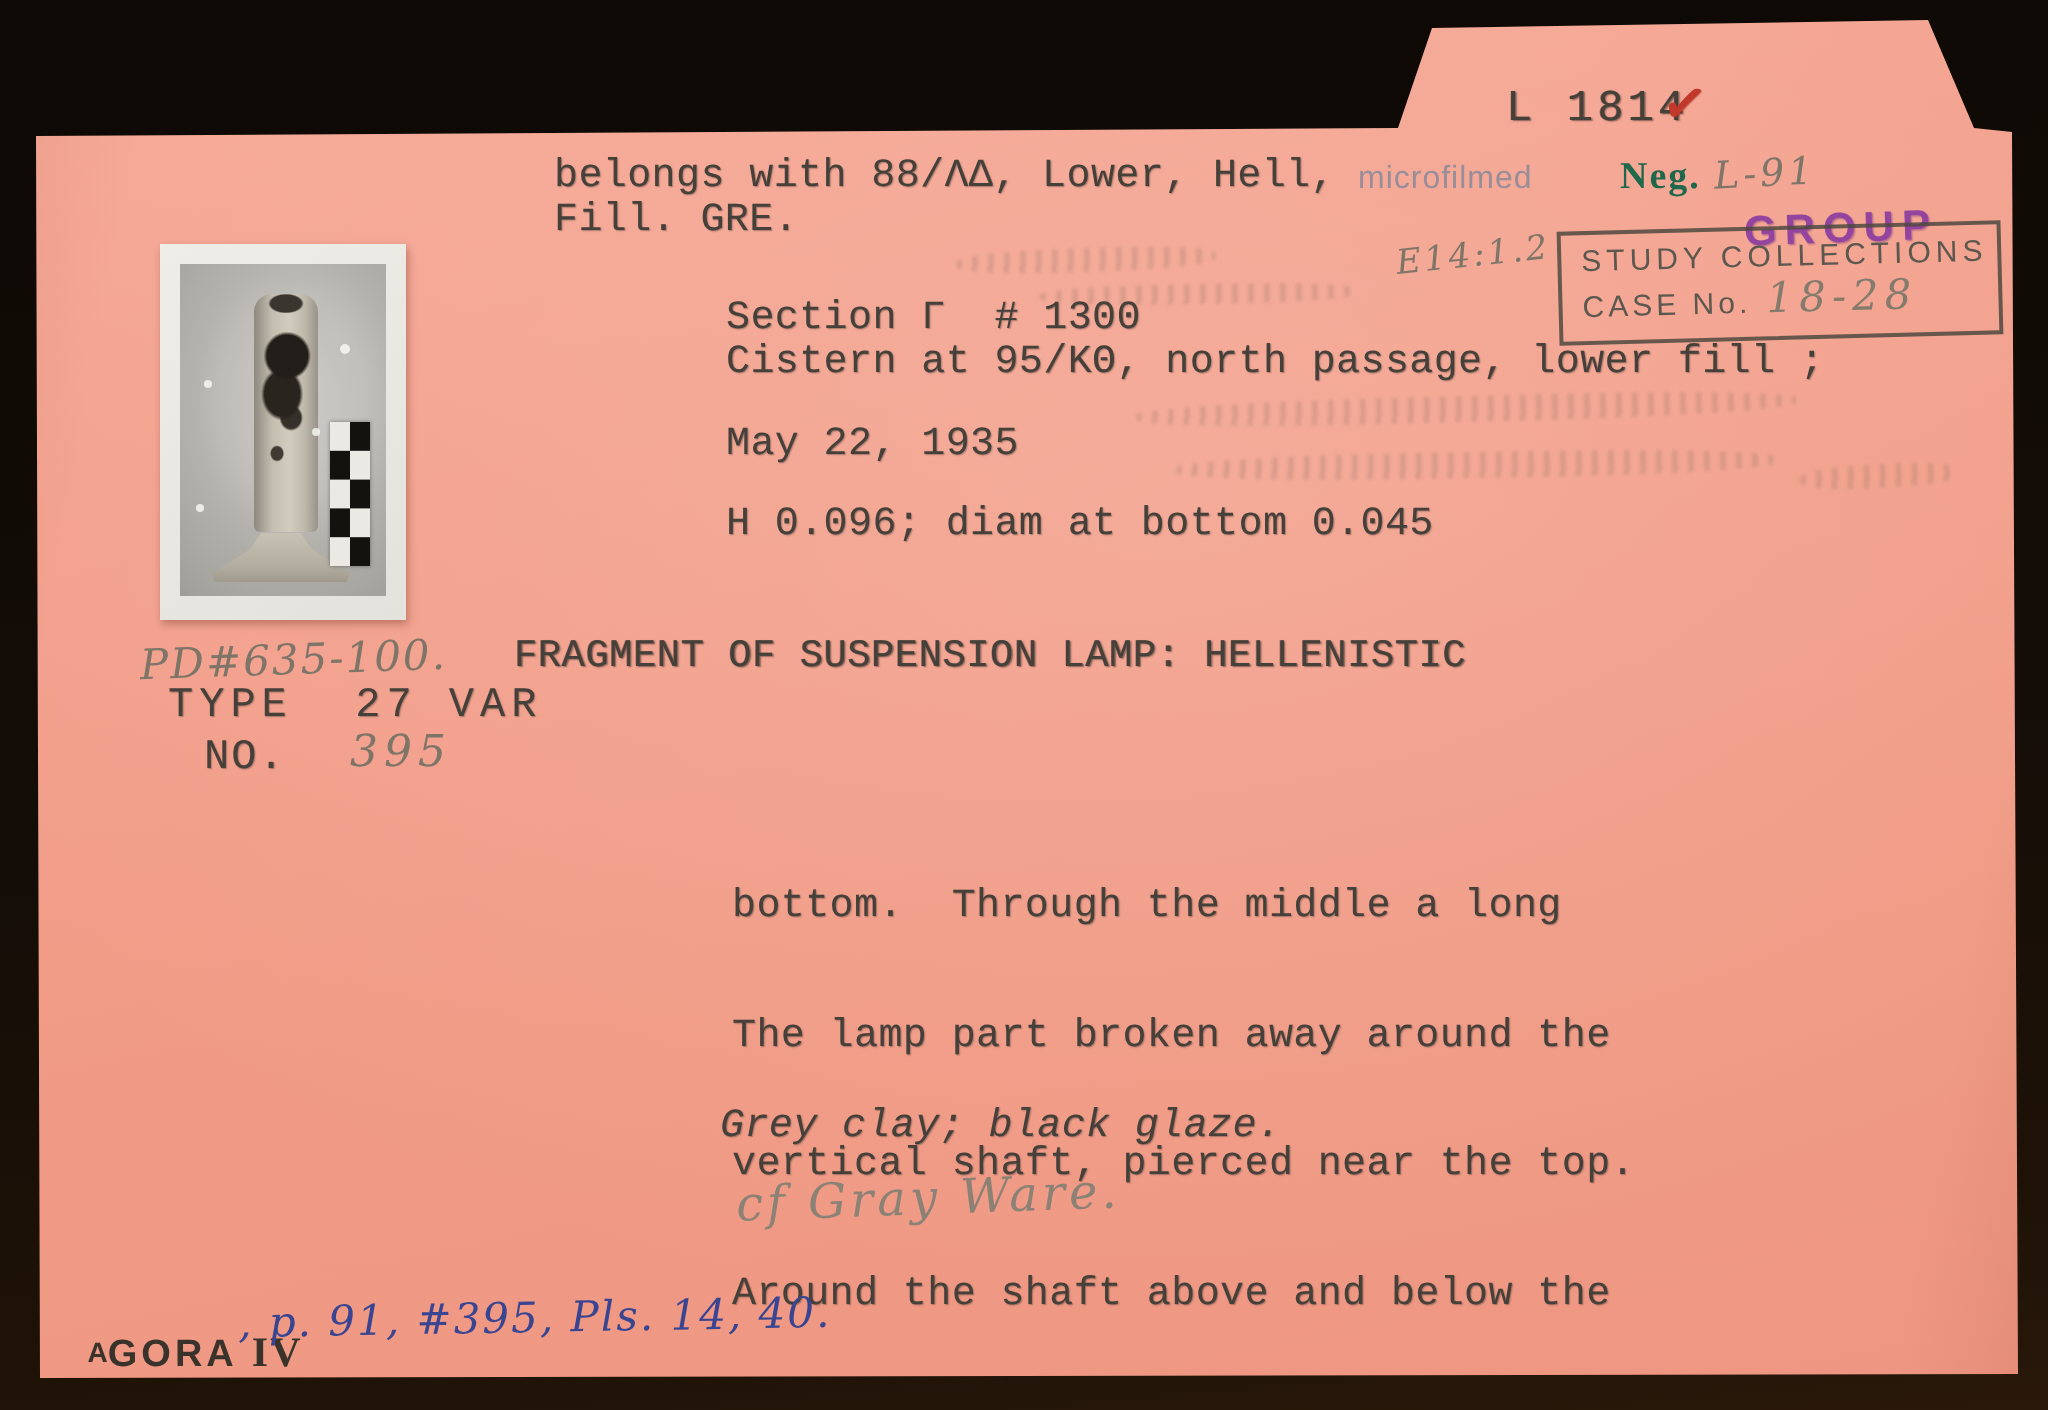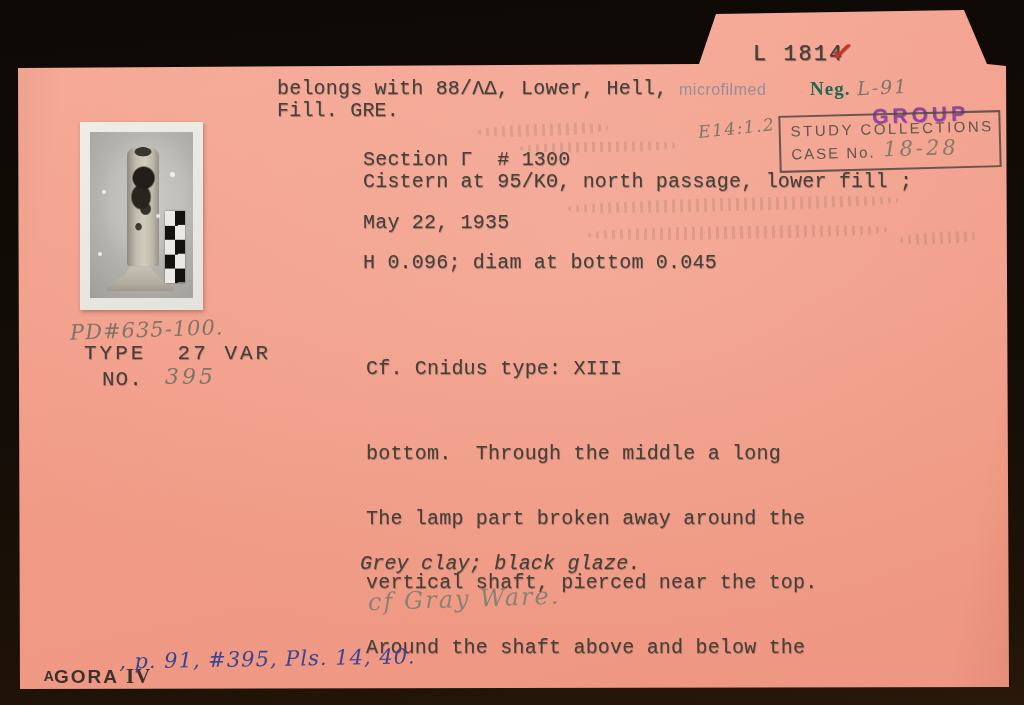--- a/index.html
+++ b/index.html
@@ -110,23 +110,23 @@
   <div class="t" style="left:277px;top:100px;">Fill. GRE.</div>
 
   <div class="t" style="left:363px;top:149px;">Section Γ  # 1300</div>
   <div class="t" style="left:363px;top:171px;">Cistern at 95/KΘ, north passage, lower fill ;</div>
   <div class="t" style="left:363px;top:212px;">May 22, 1935</div>
   <div class="t" style="left:363px;top:252px;">H 0.096; diam at bottom 0.045</div>
 
   <div class="hand" style="left:70px;top:318px;font-size:21px;letter-spacing:1px;transform:rotate(-2deg);">PD#635-100.</div>
   <div class="t" style="left:84px;top:343px;font-size:21px;letter-spacing:3px;">TYPE  27 VAR</div>
   <div class="t" style="left:102px;top:369px;font-size:21px;letter-spacing:1px;">NO.</div>
-  <div class="hand" style="left:165px;top:364px;font-size:22px;letter-spacing:3px;">395</div>
+  <div class="hand" style="left:175px;top:364px;font-size:22px;letter-spacing:3px;">395</div>
 
-  <div class="t" style="left:366px;top:358px;">Cf. Cnidus type: XIII</div>
+  <div class="t t-bold" style="left:257px;top:318px;font-size:19.5px;">FRAGMENT OF SUSPENSION LAMP: HELLENISTIC</div>
 
   <div class="t" style="left:366px;top:400px;">
     <span style="display:block;">bottom.  Through the middle a long</span>
     <span style="display:block;">The lamp part broken away around the</span>
     <span style="display:block;">vertical shaft, pierced near the top.</span>
     <span style="display:block;">Around the shaft above and below the</span>
     <span style="display:block;">hole, grooves.  The start of the</span>
     
   </div>
 

